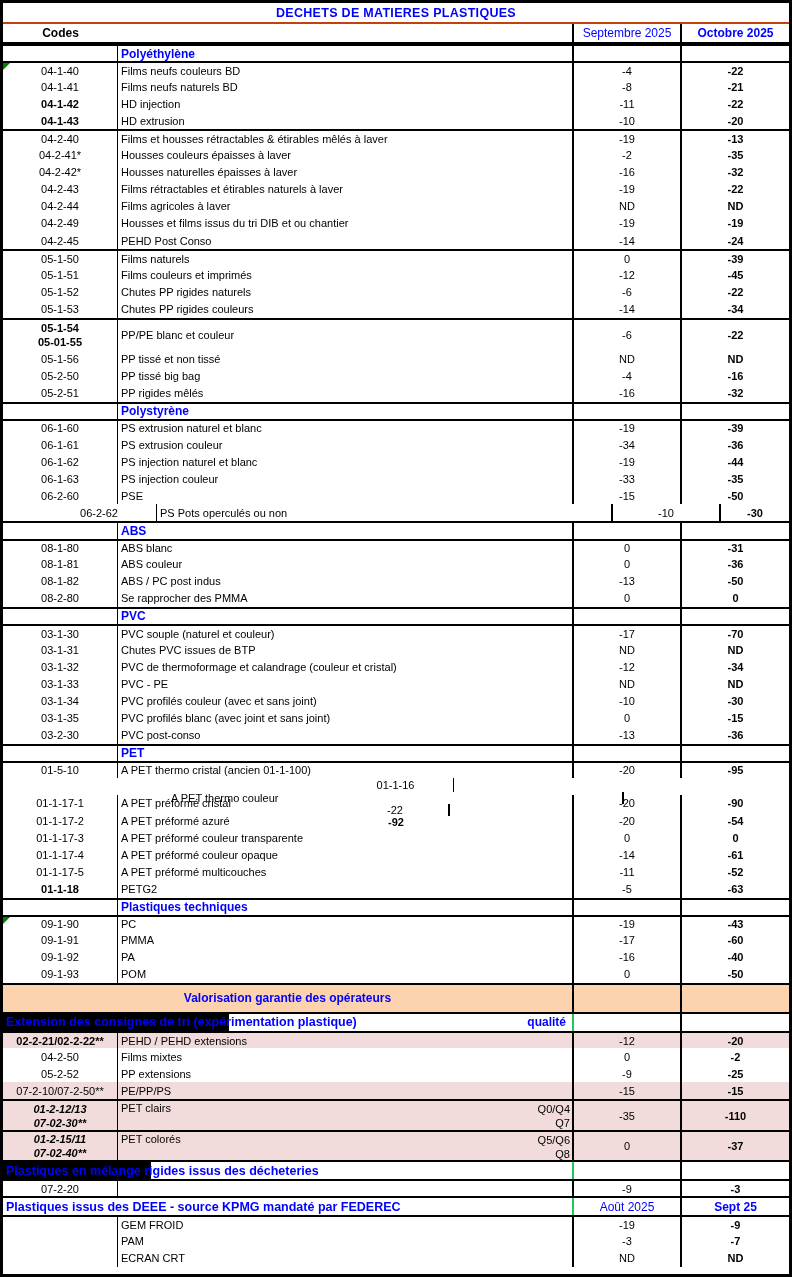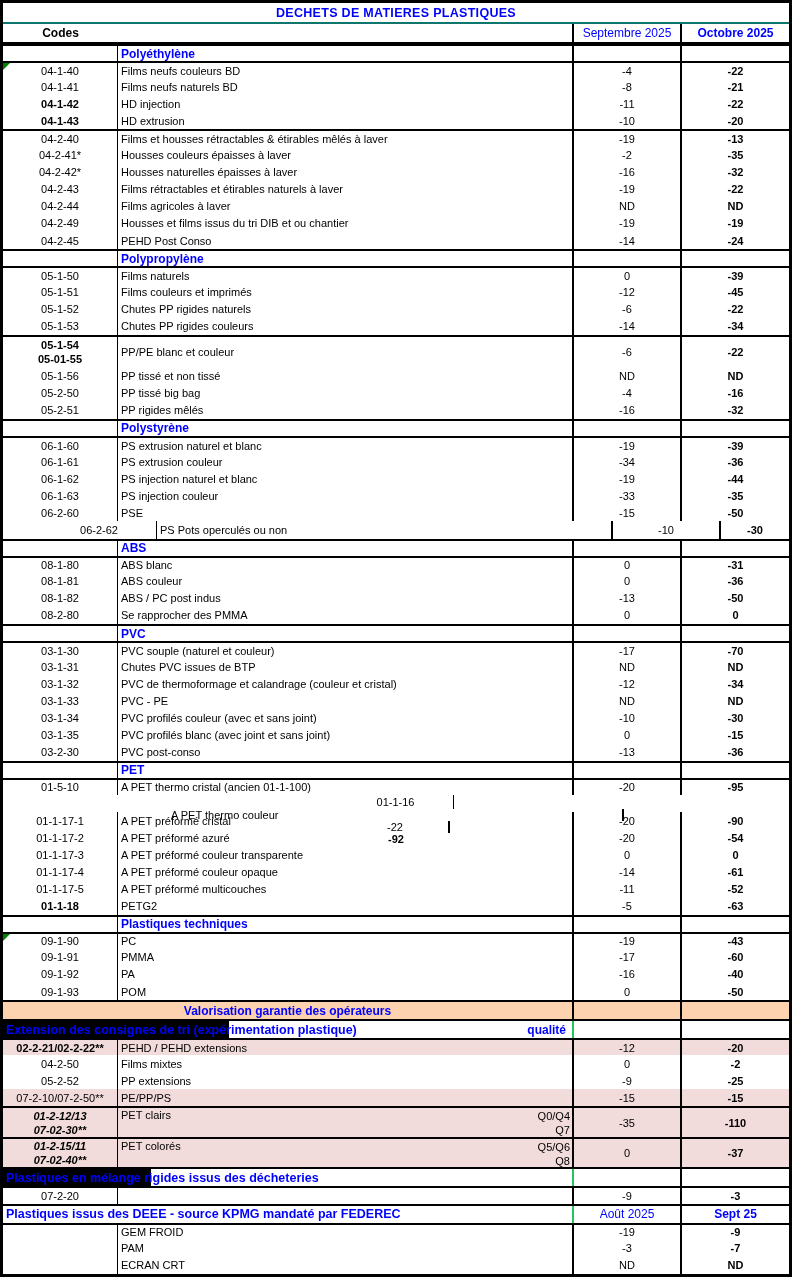--- a/index.html
+++ b/index.html
@@ -3,21 +3,21 @@
 <meta charset="utf-8">
 <style>
   html,body{margin:0;padding:0;background:#fff;}
   .sheet{
     position:relative;width:792px;height:1277px;box-sizing:border-box;
     background:#fff;border:3px solid #000;overflow:hidden;
     font-family:"Liberation Sans",sans-serif;color:#000;
   }
   .row{display:flex;align-items:center;box-sizing:border-box;background:#fff;}
   .bt{border-top:2px solid #000;}
-  .title-row{height:21px;border-bottom:2px solid #0f766e;justify-content:center;}
+  .title-row{height:21px;border-bottom:2px solid #c2410c;justify-content:center;}
   .title{color:#0000FF;font-weight:bold;font-size:12.5px;letter-spacing:.3px;}
   .header-row{height:20px;border-bottom:2px solid #000;}
   .h-codes{width:571px;height:100%;border-right:2px solid #000;display:flex;align-items:center;box-sizing:border-box;}
   .h-codes span{width:115px;text-align:center;font-weight:bold;font-size:12px;}
   .h-sept{width:108px;height:100%;border-right:2px solid #000;display:flex;align-items:center;justify-content:center;color:#0000FF;font-size:12px;box-sizing:border-box;}
   .h-oct{flex:1;height:100%;display:flex;align-items:center;justify-content:center;color:#0000FF;font-weight:bold;font-size:12px;box-sizing:border-box;}
   .c{height:100%;display:flex;align-items:center;box-sizing:border-box;}
   .c-code{width:115px;border-right:1px solid #000;flex-direction:column;justify-content:center;text-align:center;font-size:11px;position:relative;line-height:14px;}
   .c-label{width:456px;border-right:2px solid #000;padding-left:3px;font-size:11px;}
   .c-sept{width:108px;border-right:2px solid #000;justify-content:center;font-size:11px;}
@@ -124,26 +124,20 @@
         <div class="c c-sept">-19</div>
         <div class="c c-oct">-19</div>
       </div>
       <div class="row" style="height: 17.1px;">
         <div class="c c-code">04-2-45</div>
         <div class="c c-label">PEHD Post Conso</div>
         <div class="c c-sept">-14</div>
         <div class="c c-oct">-24</div>
       </div>
       <div class="row bt" style="height: 17.1px;">
-        <div class="c c-code"></div>
-        <div class="c c-label section-label">Polypropylène</div>
-        <div class="c c-sept"></div>
-        <div class="c c-oct"></div>
-      </div>
-      <div class="row bt" style="height: 17.1px;">
         <div class="c c-code">05-1-50</div>
         <div class="c c-label">Films naturels</div>
         <div class="c c-sept">0</div>
         <div class="c c-oct">-39</div>
       </div>
       <div class="row" style="height: 17.1px;">
         <div class="c c-code">05-1-51</div>
         <div class="c c-label">Films couleurs et imprimés</div>
         <div class="c c-sept">-12</div>
         <div class="c c-oct">-45</div>
@@ -384,21 +378,21 @@
         <div class="c c-label">PA</div>
         <div class="c c-sept">-16</div>
         <div class="c c-oct">-40</div>
       </div>
       <div class="row" style="height: 17.1px;">
         <div class="c c-code">09-1-93</div>
         <div class="c c-label">POM</div>
         <div class="c c-sept">0</div>
         <div class="c c-oct">-50</div>
       </div>
-      <div class="row bt peach" style="height: 19px;">
+      <div class="row bt peach" style="height: 29px;">
         <div class="c band-label">Valorisation garantie des opérateurs</div>
         <div class="c c-sept"></div>
         <div class="c c-oct"></div>
       </div>
       <div class="row bt" style="height: 19px;">
         <div class="c mergeL">
           <div class="blackbox" style="width: 226px;"></div>
           <div class="ext-label">Extension des consignes de tri (expérimentation plastique)</div>
           <div class="ext-right">qualité</div>
         </div>

